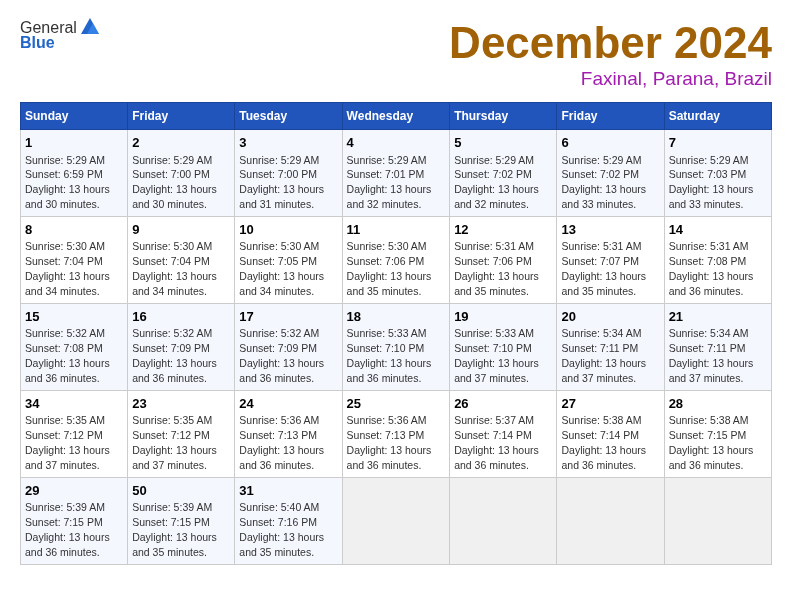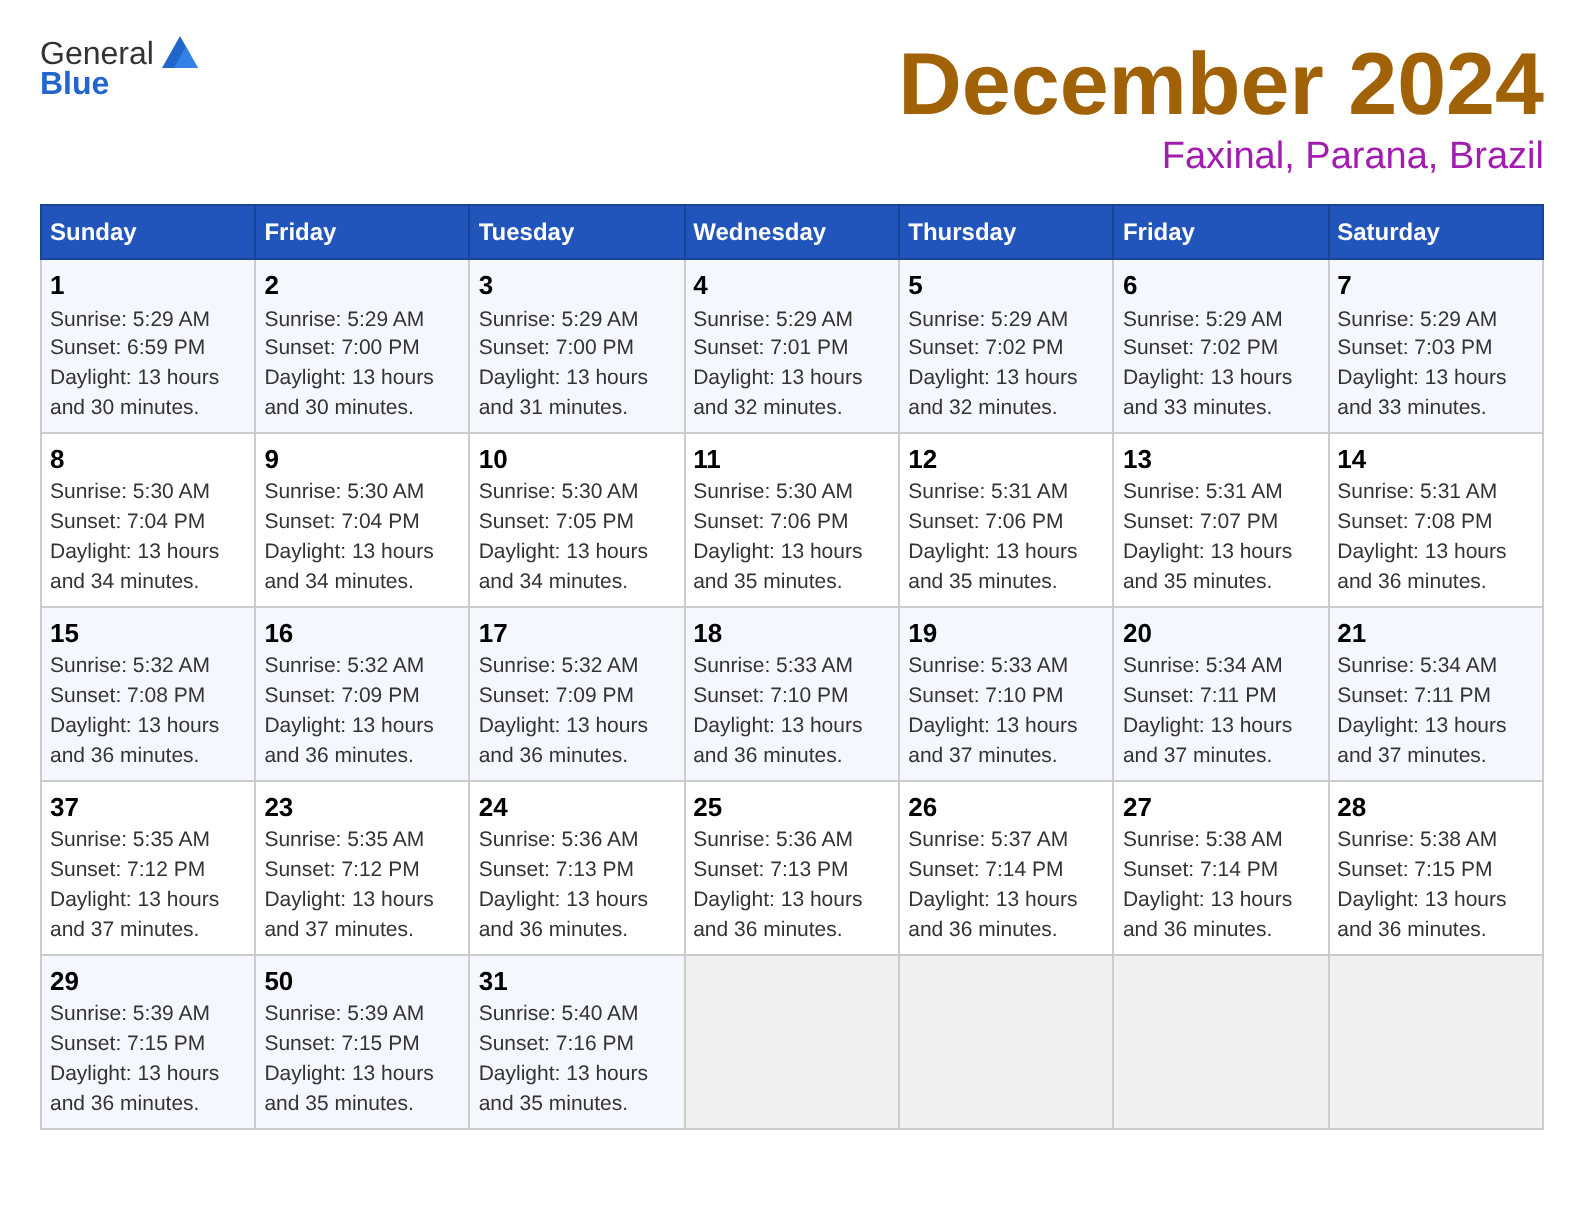--- a/index.html
+++ b/index.html
@@ -200,21 +200,21 @@
           <td><span class="day-number">20</span><span class="day-info" style="white-space: pre-line;">Sunrise: 5:34 AM
 Sunset: 7:11 PM
 Daylight: 13 hours
 and 37 minutes.</span></td>
           <td><span class="day-number">21</span><span class="day-info" style="white-space: pre-line;">Sunrise: 5:34 AM
 Sunset: 7:11 PM
 Daylight: 13 hours
 and 37 minutes.</span></td>
         </tr>
         <tr>
-          <td><span class="day-number">37</span><span class="day-info" style="white-space: pre-line;">Sunrise: 5:35 AM
+          <td><span class="day-number">34</span><span class="day-info" style="white-space: pre-line;">Sunrise: 5:35 AM
 Sunset: 7:12 PM
 Daylight: 13 hours
 and 37 minutes.</span></td>
           <td><span class="day-number">23</span><span class="day-info" style="white-space: pre-line;">Sunrise: 5:35 AM
 Sunset: 7:12 PM
 Daylight: 13 hours
 and 37 minutes.</span></td>
           <td><span class="day-number">24</span><span class="day-info" style="white-space: pre-line;">Sunrise: 5:36 AM
 Sunset: 7:13 PM
 Daylight: 13 hours

